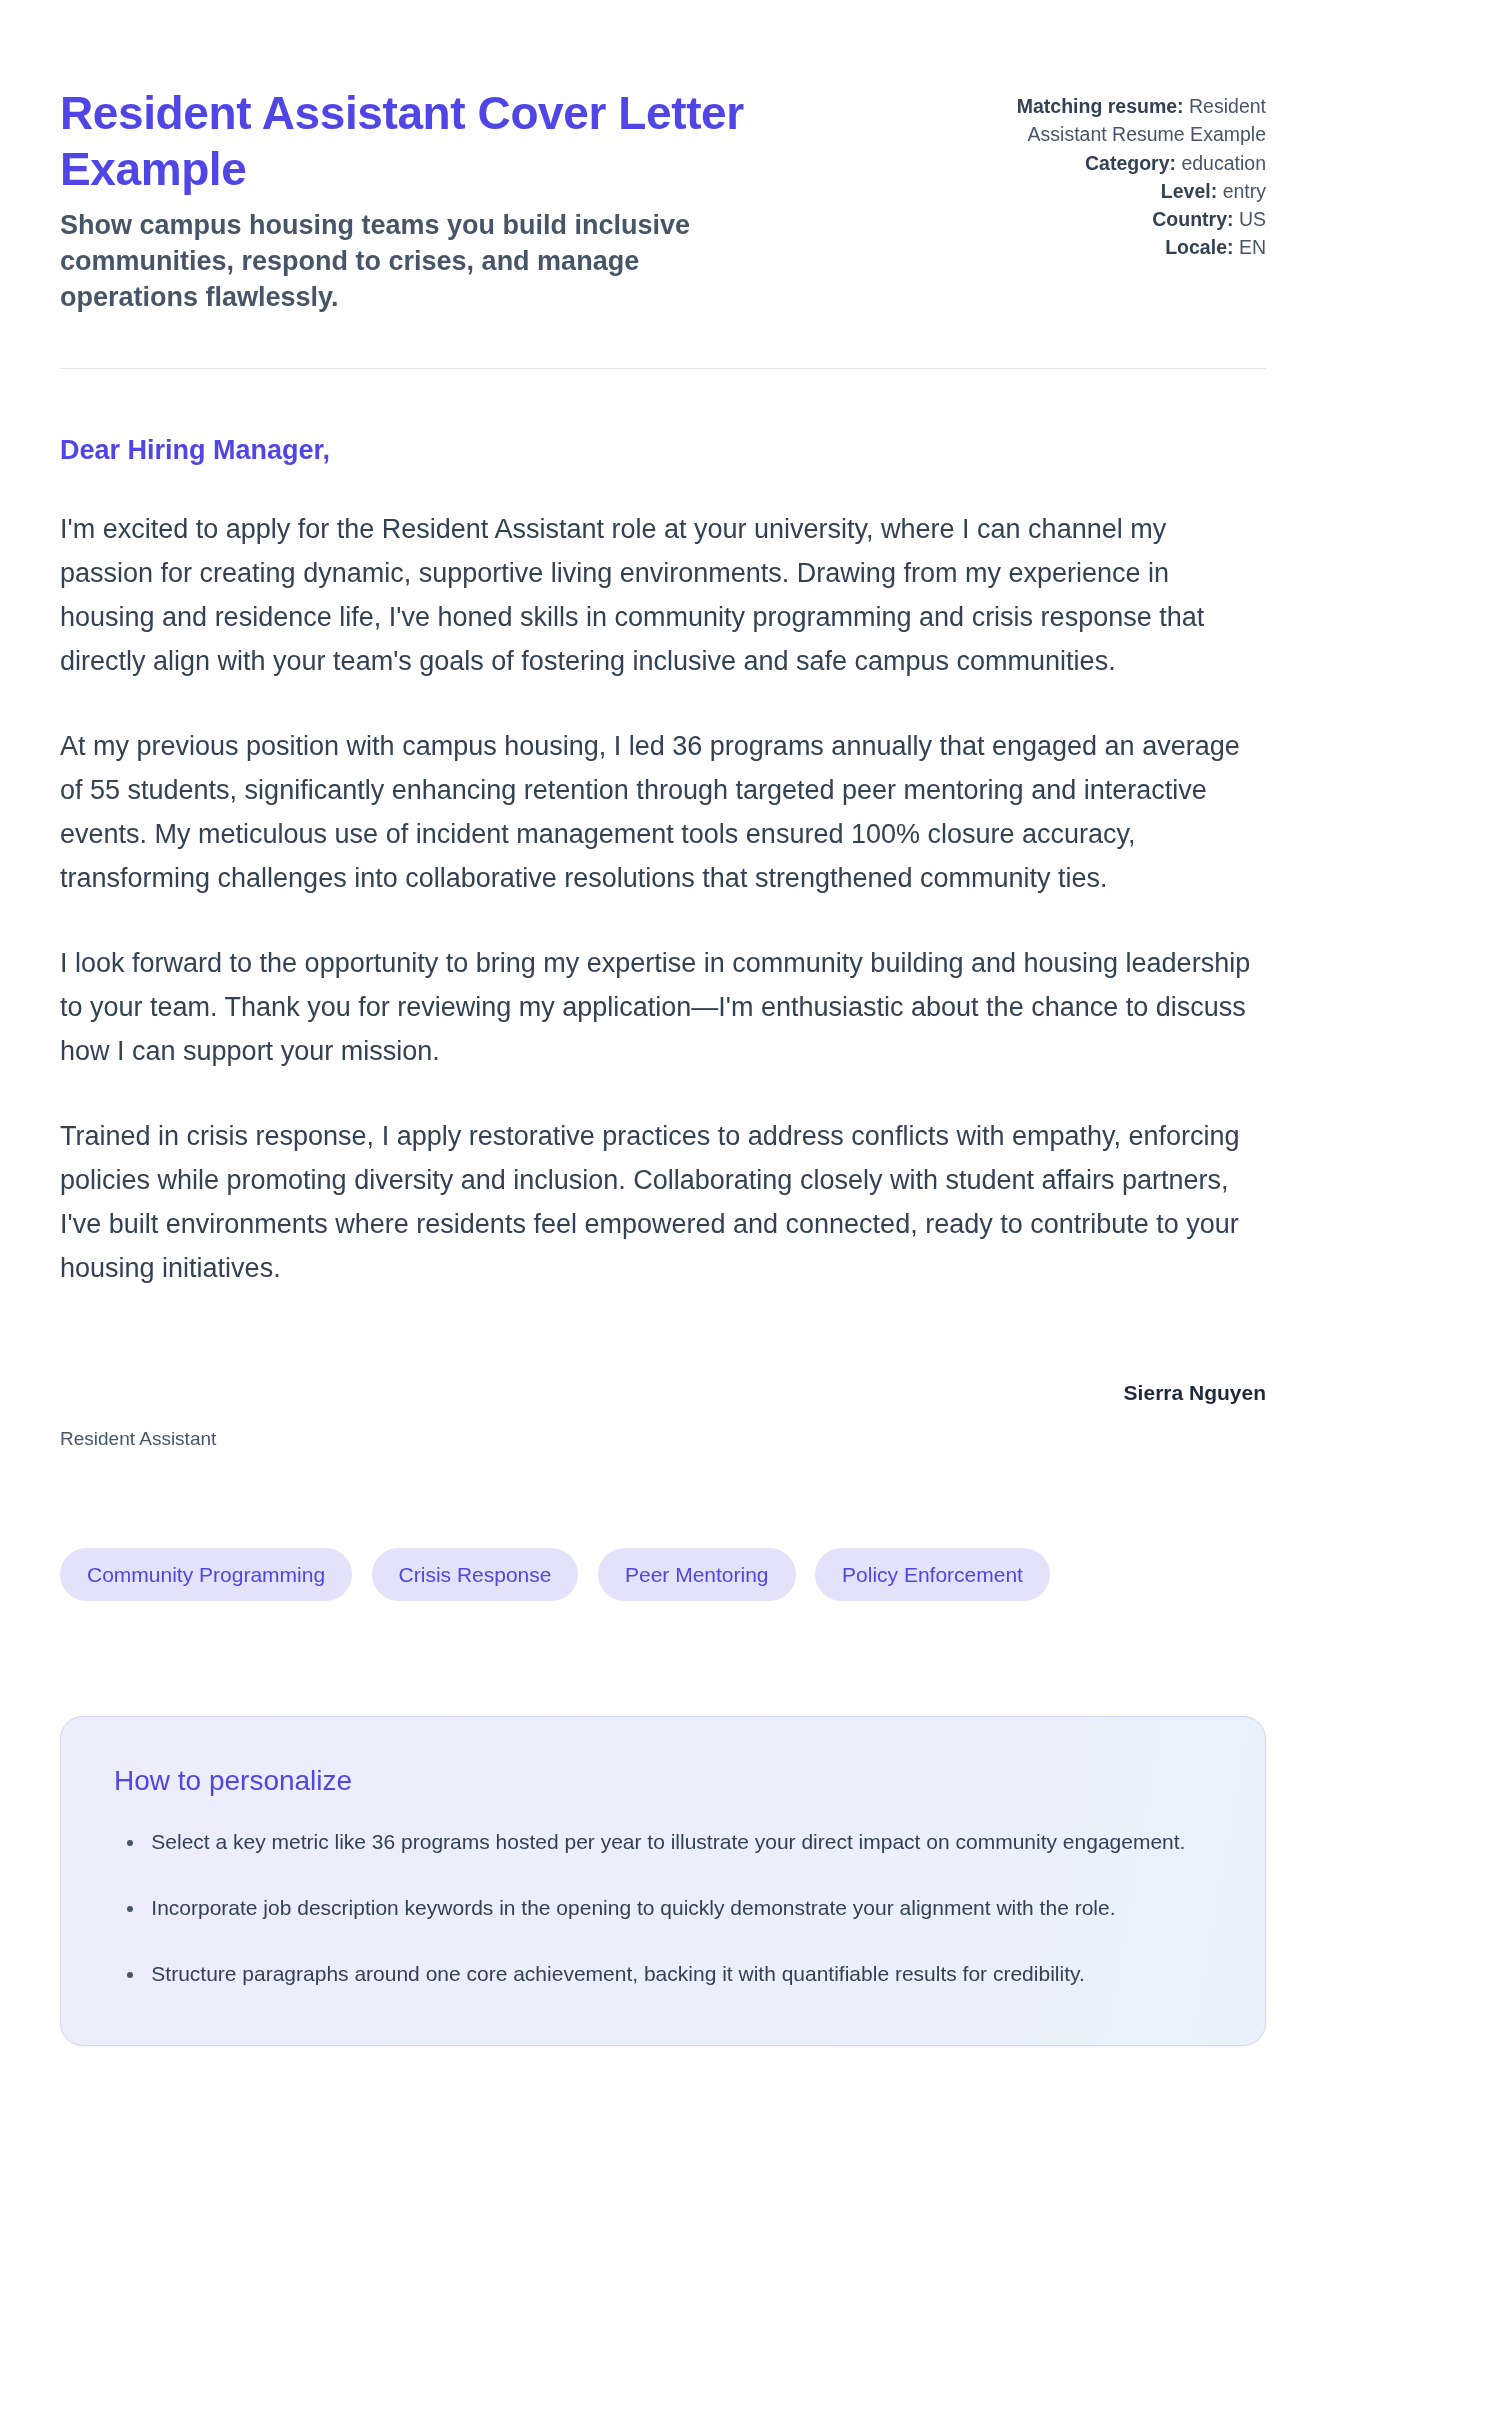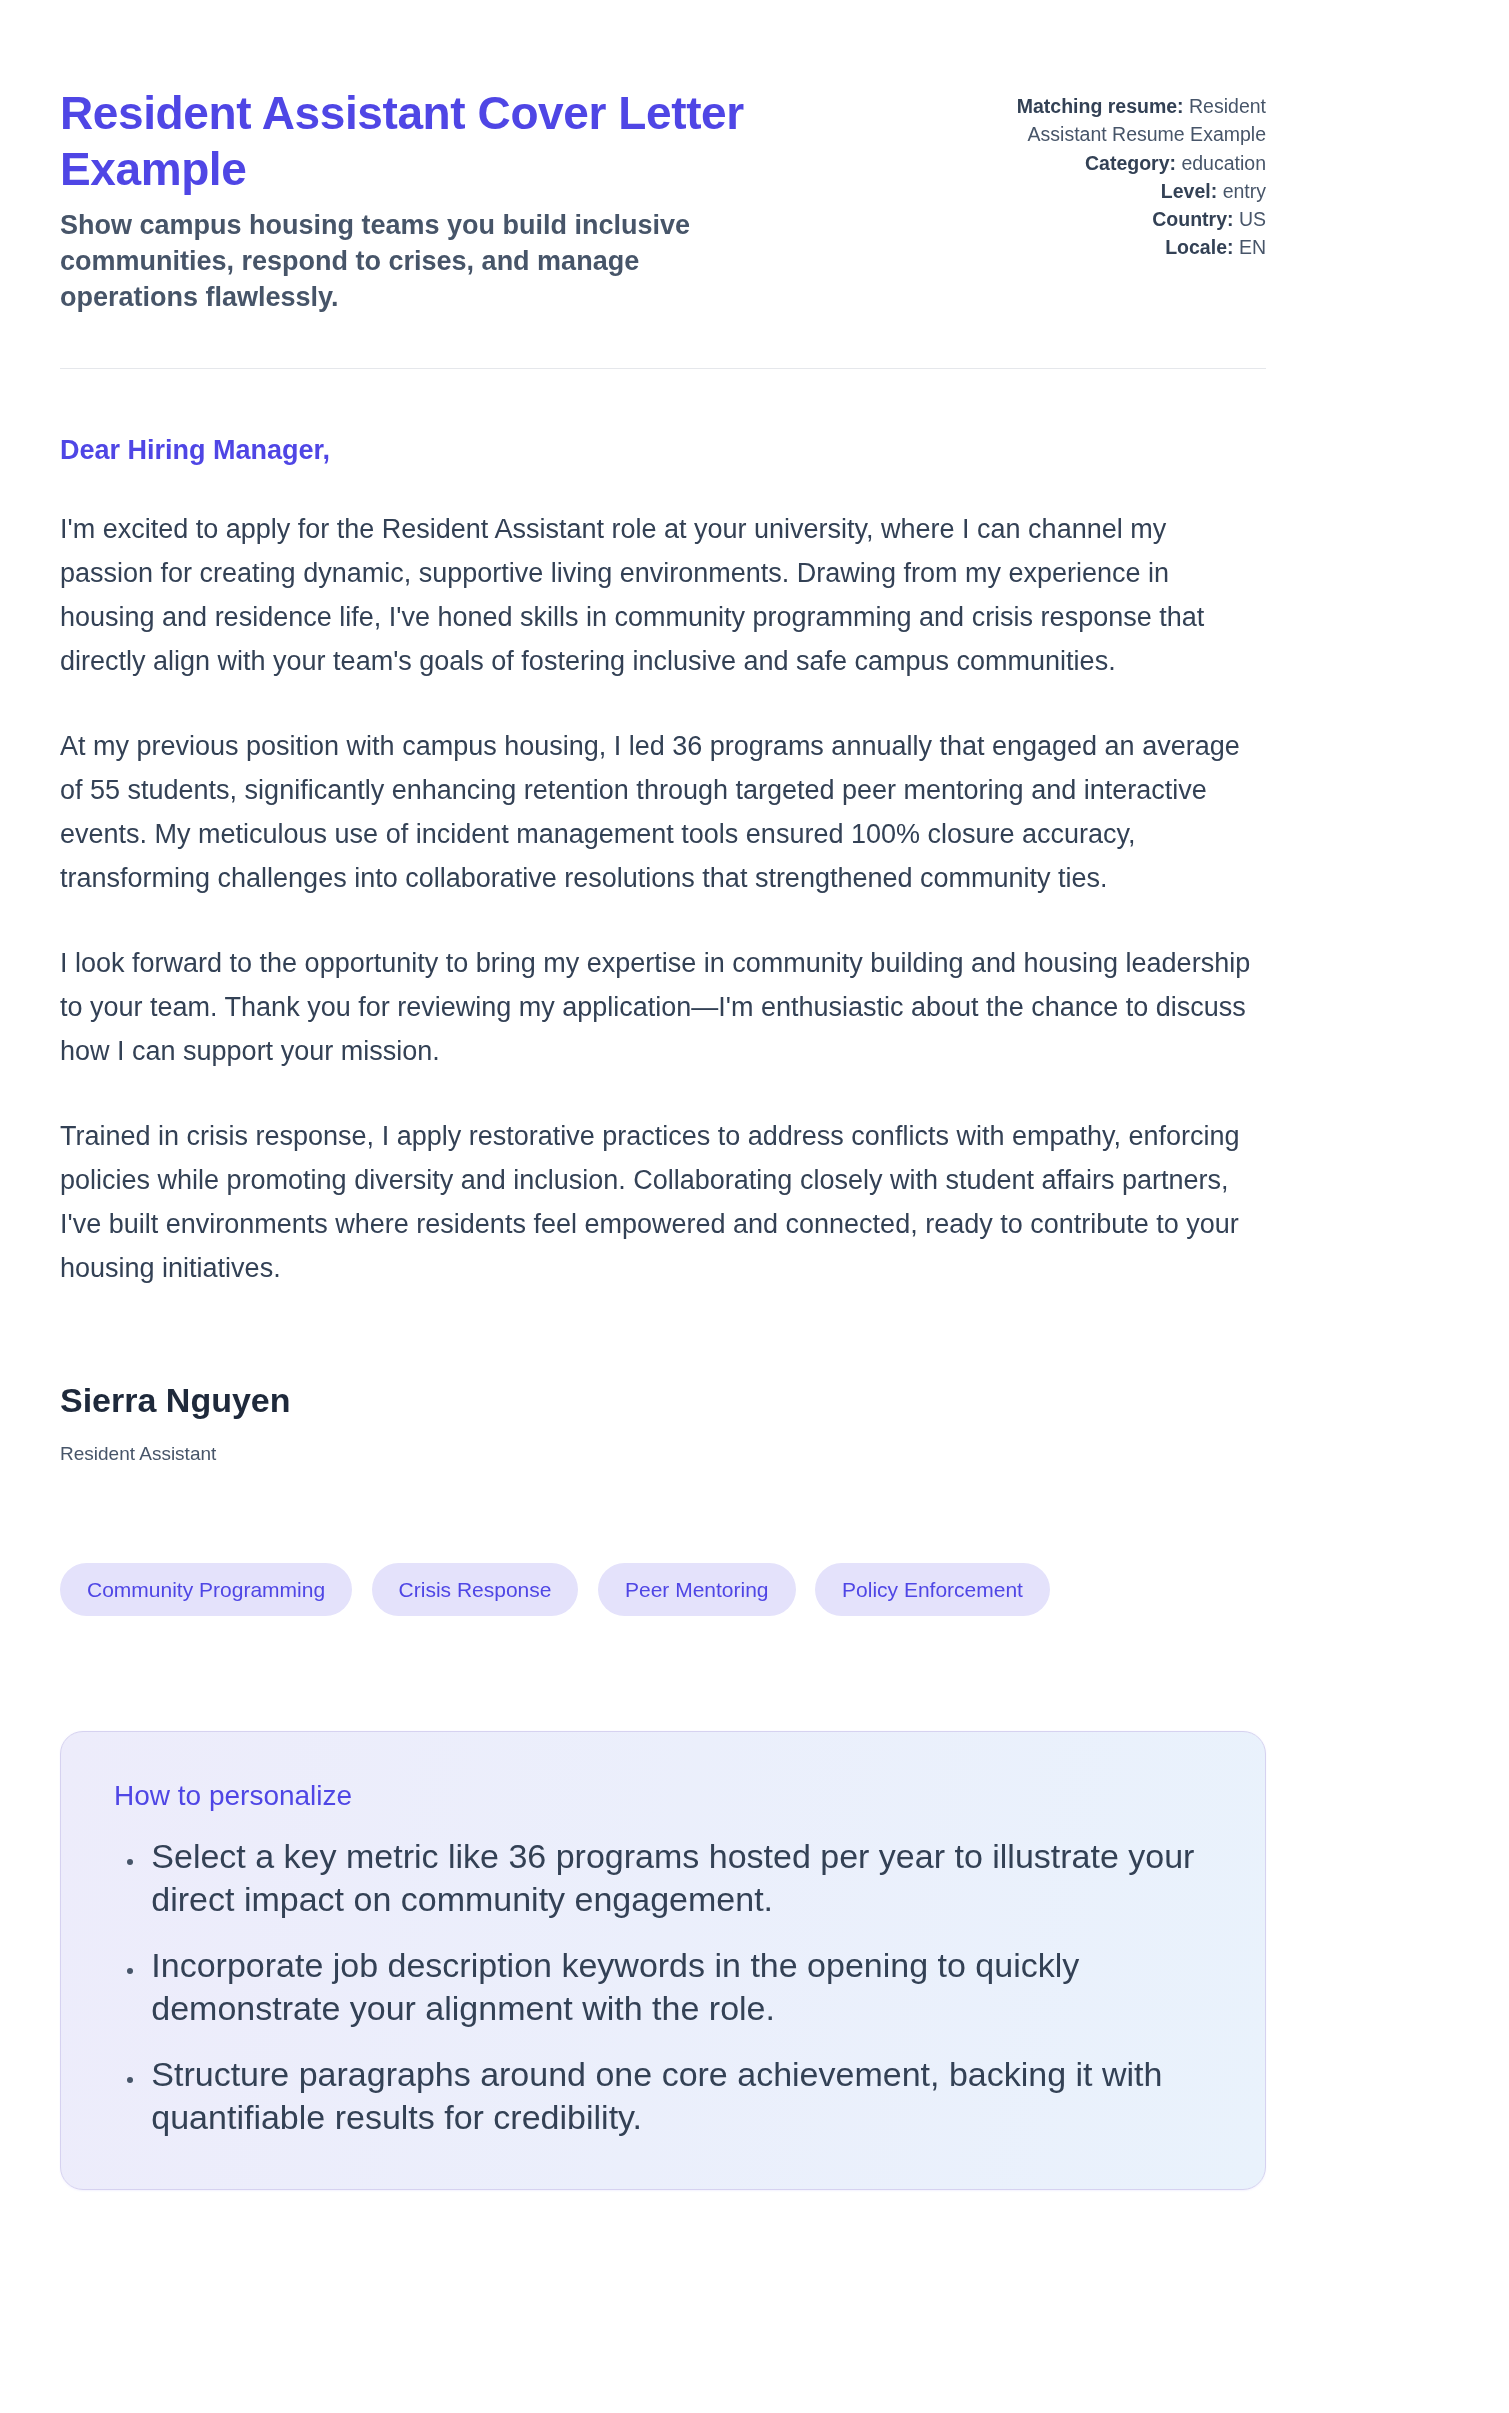--- a/index.html
+++ b/index.html
@@ -71,23 +71,24 @@
   }
   .para{
     margin-top:41px;
     font-size:27px;
     line-height:44px;
     color:var(--body-text);
     max-width:1243px;
   }
   .signature{margin-top:91px;}
   .sig-name{
-    font-size:34px;
+    font-size:21px;
     font-weight:700;
     color:var(--dark);
+    text-align:right;
   }
   .sig-role{
     margin-top:23px;
     font-size:19px;
     color:var(--muted);
   }
   
   .tags{
     margin-top:98px;
     display:flex;
@@ -119,21 +120,21 @@
     font-weight:400;
     color:var(--accent);
   }
   .tips{
     margin-top:19.5px;
     padding-left:32px;
     list-style:disc;
   }
   .tips li{
     margin-top:23px;
-    font-size:34px;
+    font-size:21px;
     line-height:43px;
     color:var(--body-text);
     padding-left:5.3px;
     max-width:1083px;
   }
   .tips li::marker{color:var(--muted);font-size:21px;}
 </style>
 </head>
 <body>
 

